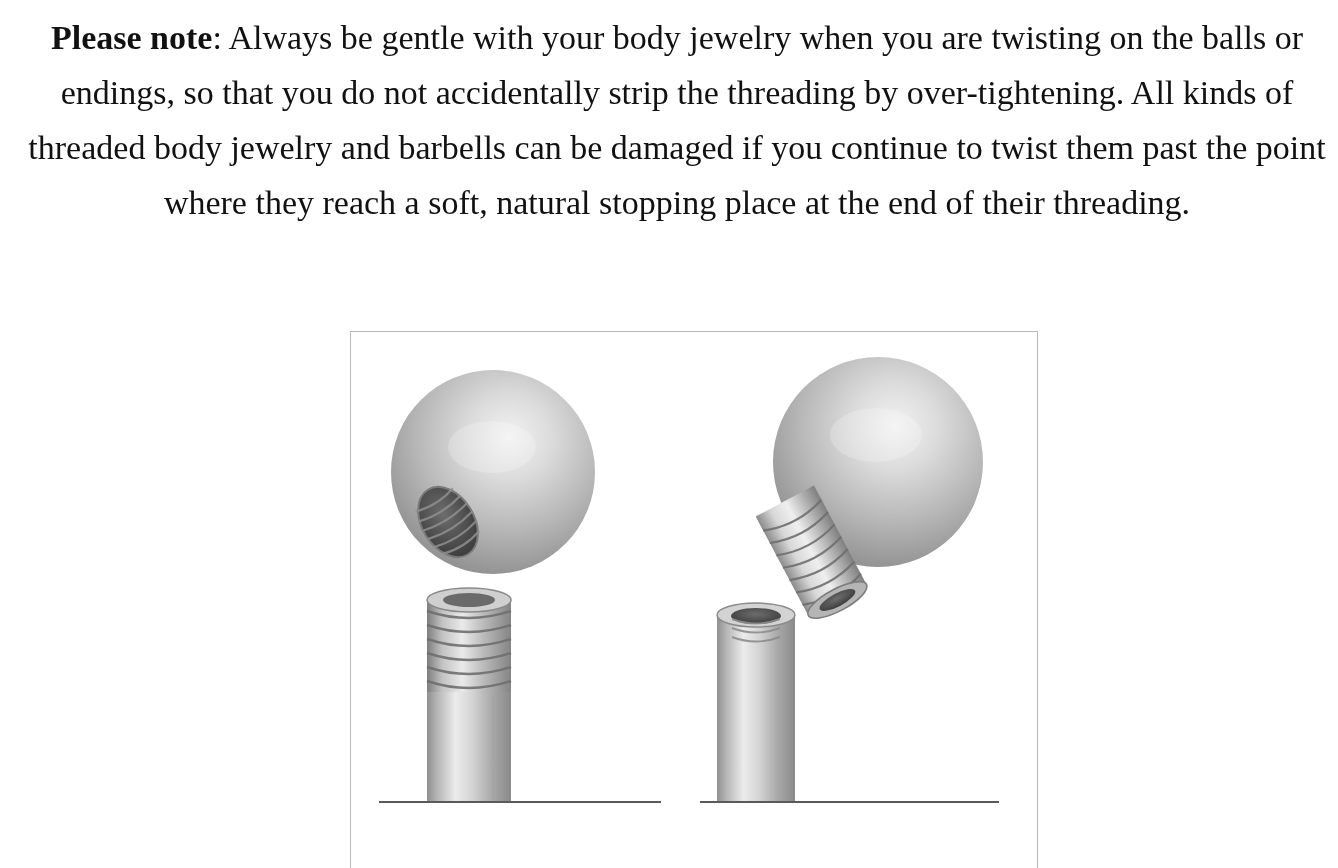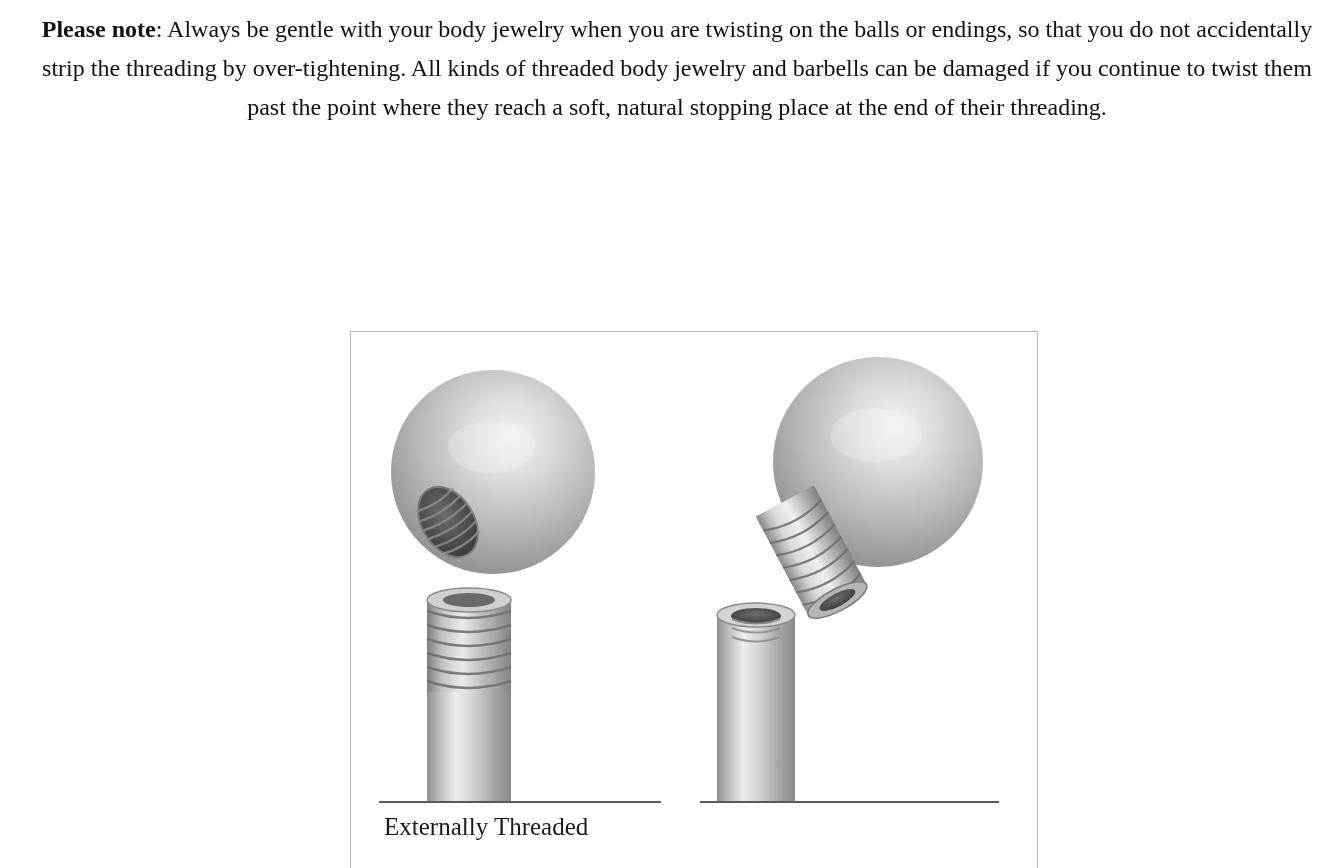--- a/index.html
+++ b/index.html
@@ -15,21 +15,21 @@
     color: #000000;
   }
   .page {
     position: relative;
     width: 1338px;
     height: 868px;
   }
   .note-block {
     padding: 10px 8px 0 24px;
     text-align: center;
-    font-size: 24px;
+    font-size: 34px;
     line-height: 1.62;
     color: #111111;
   }
   .note-block .lead {
     font-weight: bold;
   }
   .figure-wrap {
     position: absolute;
     left: 350px;
     top: 331px;
@@ -174,17 +174,16 @@
           <g stroke="#8d8d8d" stroke-width="2" opacity="0.9" fill="none">
             <path d="M381 287 q24 9 48 0"></path>
             <path d="M381 296 q24 9 48 0"></path>
             <path d="M381 305 q24 9 48 0"></path>
           </g>
         </g>
 
         <line x1="349" y1="470" x2="648" y2="470" stroke="#5a5a5a" stroke-width="2"></line>
       </svg>
 
-      <div class="caption left">Externally Threaded</div>
     </div>
   </div>
 
 </div>
 
 </body></html>

